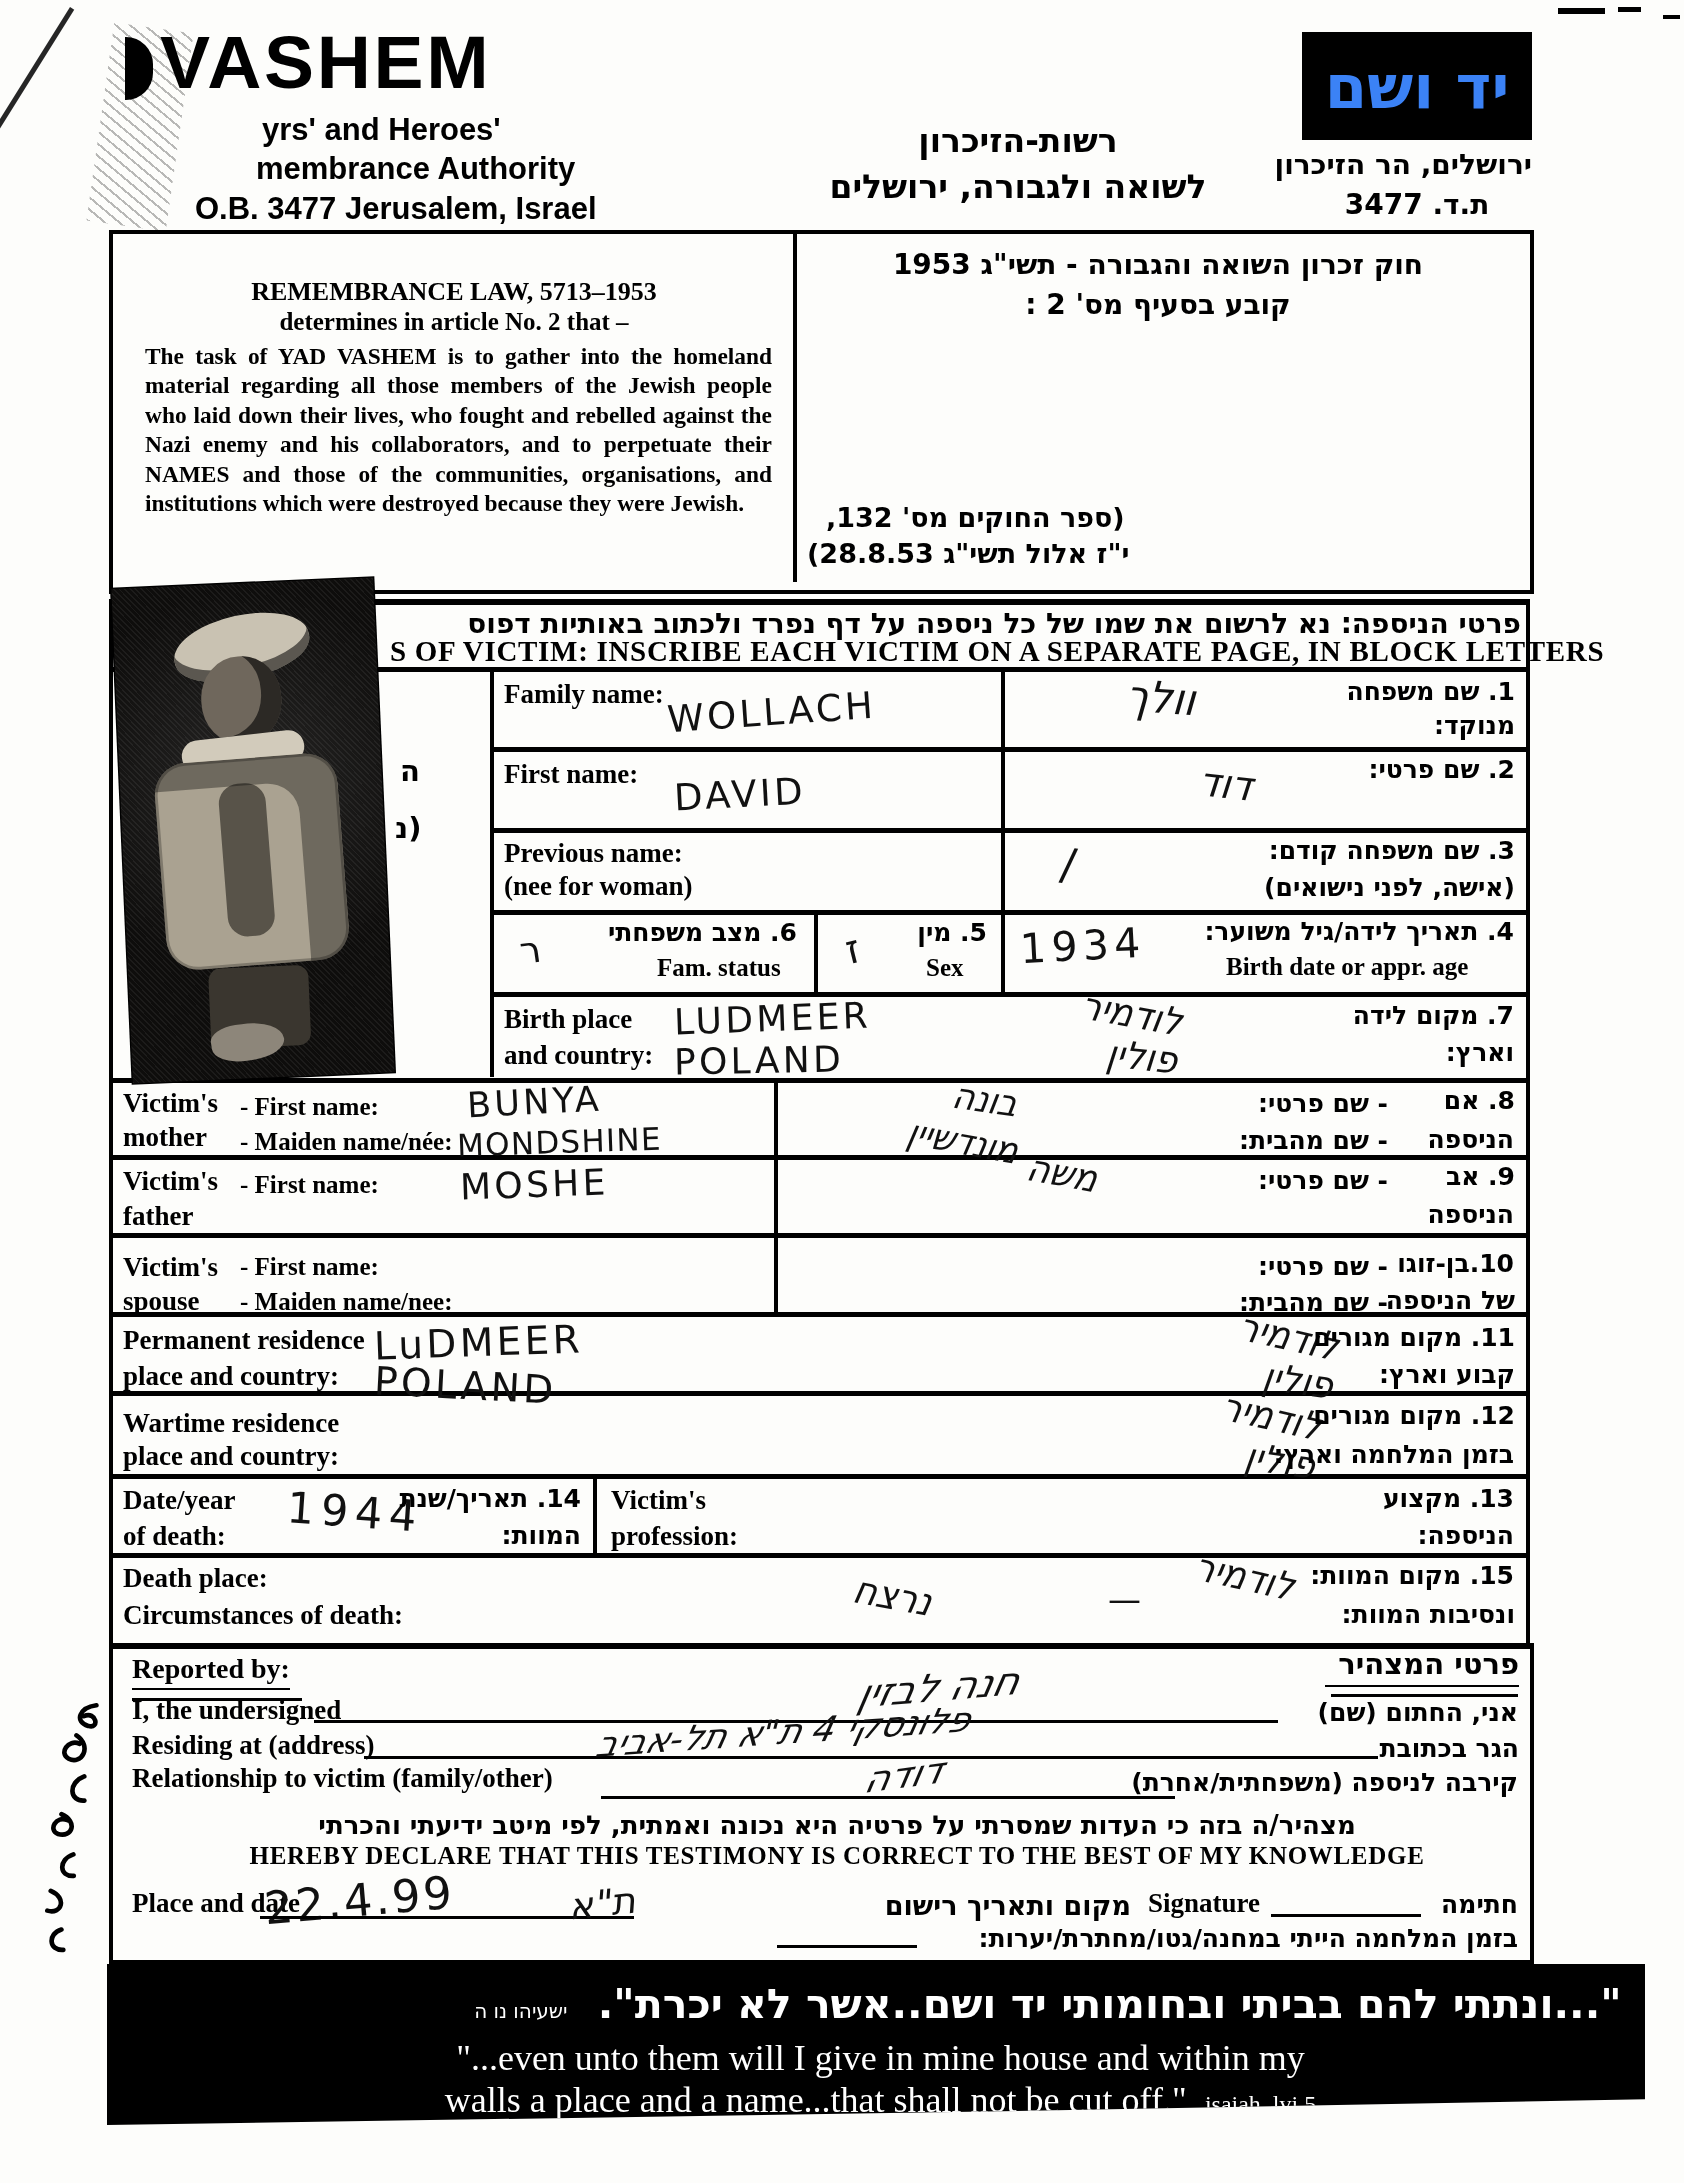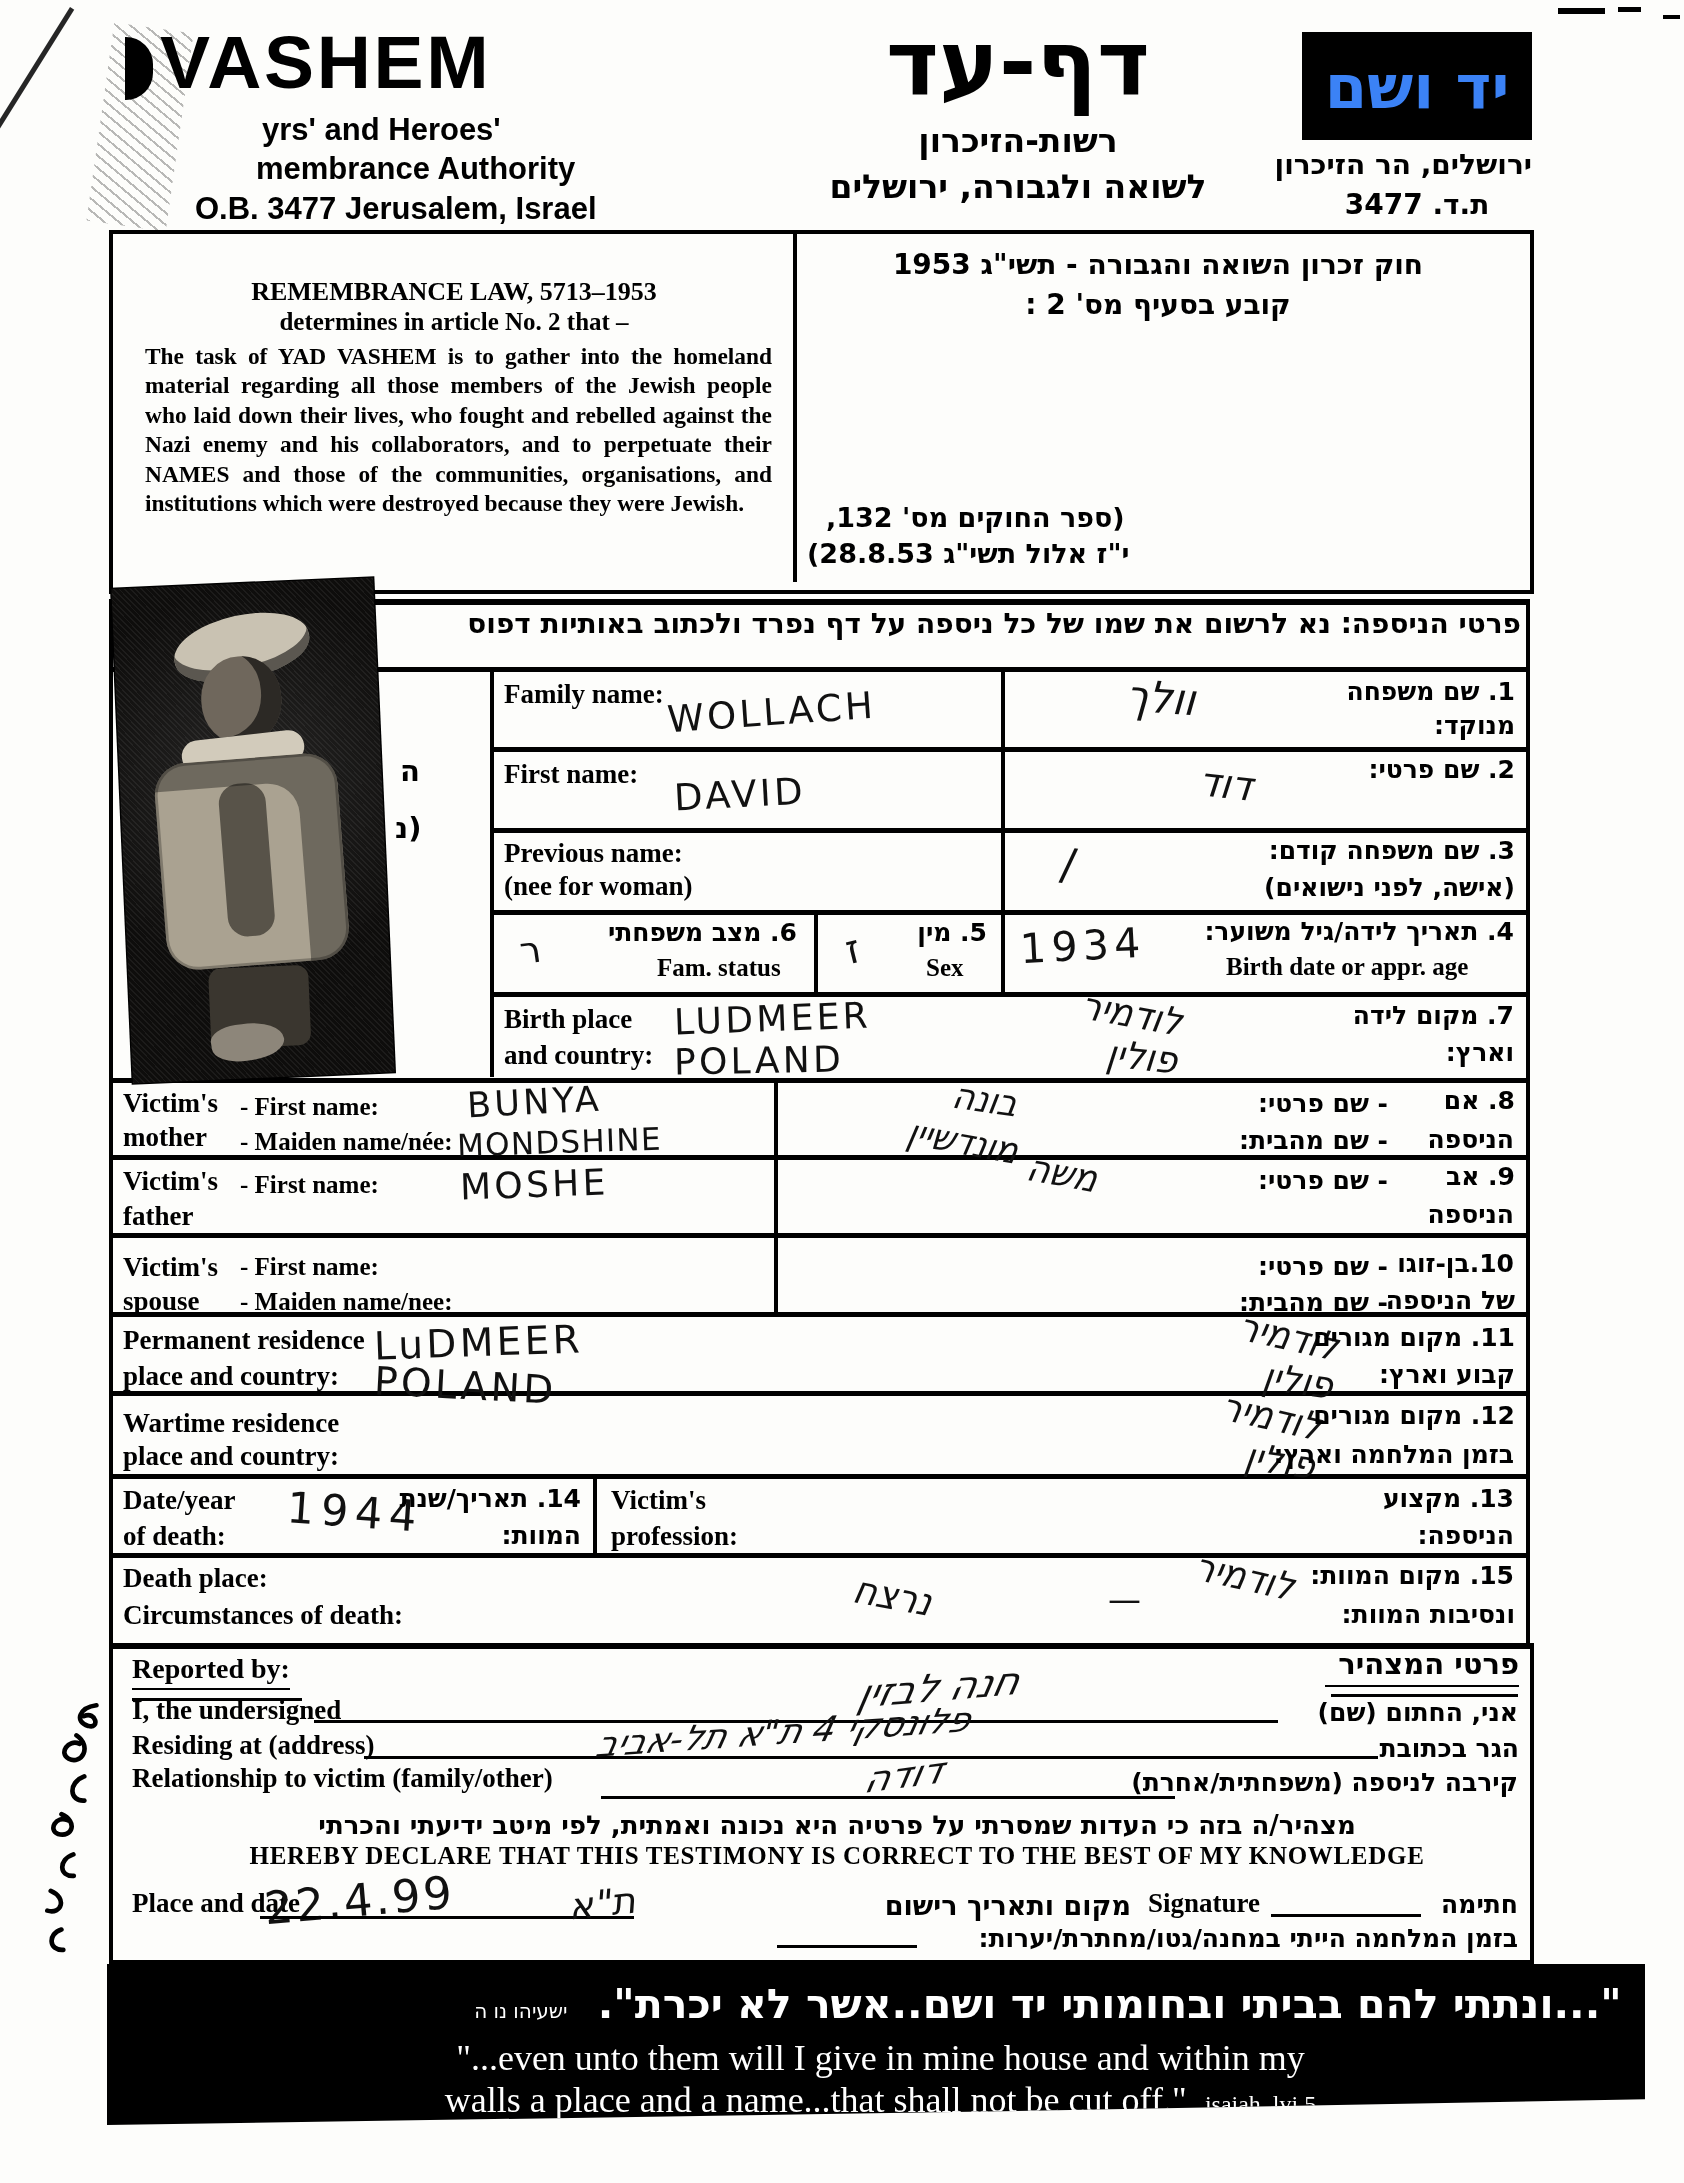--- a/index.html
+++ b/index.html
@@ -32,21 +32,20 @@
 
   <div class="abs" style="left:70px;top:6.7px;width:5.3px;height:267px;background:#000;transform:rotate(32deg);transform-origin:top left;opacity:.85;"></div>
   <div class="abs" style="left:100px;top:27px;width:80px;height:200px;background:repeating-linear-gradient(32deg,rgba(0,0,0,.55) 0 2px,transparent 2px 9.3px);transform:rotate(8deg);opacity:.5;"></div>
   <div class="abs" style="left:125px;top:37px;width:28px;height:63px;background:#000;border-radius:0 27px 27px 0;"></div>
 
   <div class="abs sans-b" style="left:160px;top:18.7px;font-size:75px;letter-spacing:2.7px;">VASHEM</div>
   <div class="abs sans-b" style="left:262px;top:112px;font-size:31px;">yrs' and Heroes'</div>
   <div class="abs sans-b" style="left:256px;top:151px;font-size:31px;">membrance Authority</div>
   <div class="abs sans-b" style="left:195px;top:191px;font-size:31px;">O.B. 3477 Jerusalem, Israel</div>
 
-  <div class="abs sans-b" style="left:831px;top:10px;width:374px;text-align:center;font-size:90px;direction:rtl;font-family:'DejaVu Sans',sans-serif;">דף-עד</div>
   <div class="abs lbl-he" style="left:831px;top:121px;width:374px;text-align:center;font-size:33px;">רשות-הזיכרון</div>
   <div class="abs lbl-he" style="left:811px;top:167px;width:414px;text-align:center;font-size:33px;">לשואה ולגבורה, ירושלים</div>
 
   <div class="abs" style="left:1302px;top:32px;width:230px;height:108px;background:#000;display:flex;align-items:center;justify-content:center;">
     <span style="color:#3b82f6;font-family:'DejaVu Sans',sans-serif;font-weight:700;font-size:61px;direction:rtl;">יד ושם</span>
   </div>
   <div class="abs lbl-he" style="left:1302px;top:148px;width:230px;text-align:center;font-size:28px;">ירושלים, הר הזיכרון</div>
   <div class="abs lbl-he" style="left:1302px;top:188px;width:230px;text-align:center;font-size:28px;">ת.ד. 3477</div>
 
   <div class="abs" style="left:1558px;top:8px;width:47px;height:6px;background:#000;"></div>
@@ -82,20 +81,21 @@
   <div class="abs hline" style="left:109px;top:1474px;width:1421px;"></div>
   <div class="abs hline" style="left:109px;top:1553px;width:1421px;"></div>
 
   <div class="abs vline" style="left:490px;top:667px;height:410px;"></div>
   <div class="abs vline" style="left:1001px;top:667px;height:325px;"></div>
   <div class="abs vline" style="left:814px;top:910px;height:82px;"></div>
   <div class="abs vline" style="left:774px;top:1078px;height:235px;"></div>
   <div class="abs vline" style="left:593px;top:1474px;height:79px;"></div>
 
   <div class="abs lbl-he" style="left:200px;top:607px;width:1321px;text-align:right;font-size:28px;">פרטי הניספה: נא לרשום את שמו של כל ניספה על דף נפרד ולכתוב באותיות דפוס</div>
+  <div class="abs lbl-en" style="left:390px;top:635px;font-size:29px;letter-spacing:0.7px;">S OF VICTIM: INSCRIBE EACH VICTIM ON A SEPARATE PAGE, IN BLOCK LETTERS</div>
 
   <div class="abs lbl-he" style="left:400px;top:754px;font-size:29px;">ה</div>
   <div class="abs lbl-he" style="left:395px;top:811px;font-size:29px;">(נ</div>
 
   <div class="abs lbl-en" style="left:504px;top:679px;">Family name:</div>
   <div class="abs hw" style="left:667px;top:691px;transform:rotate(-4deg);font-size:37px;">WOLLACH</div>
   <div class="abs hw-he" style="left:1128px;top:673px;font-size:43px;transform:skewX(-12deg) rotate(4deg);">וולך</div>
   <div class="abs lbl-he" style="left:1308px;top:677px;width:207px;text-align:right;">1. שם משפחה</div>
   <div class="abs lbl-he" style="left:1308px;top:711px;width:207px;text-align:right;">מנוקד:</div>
 

